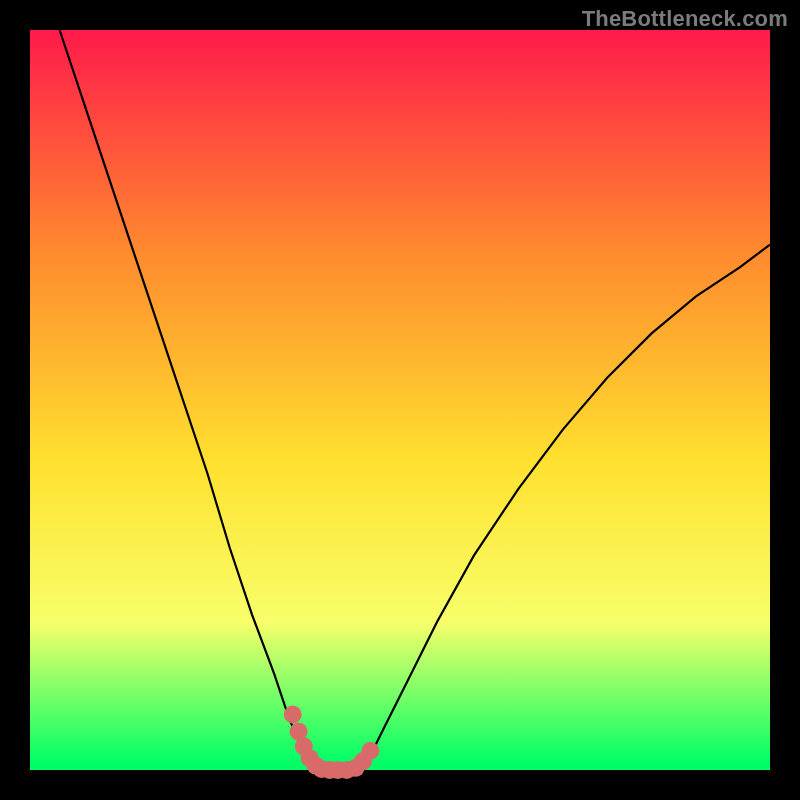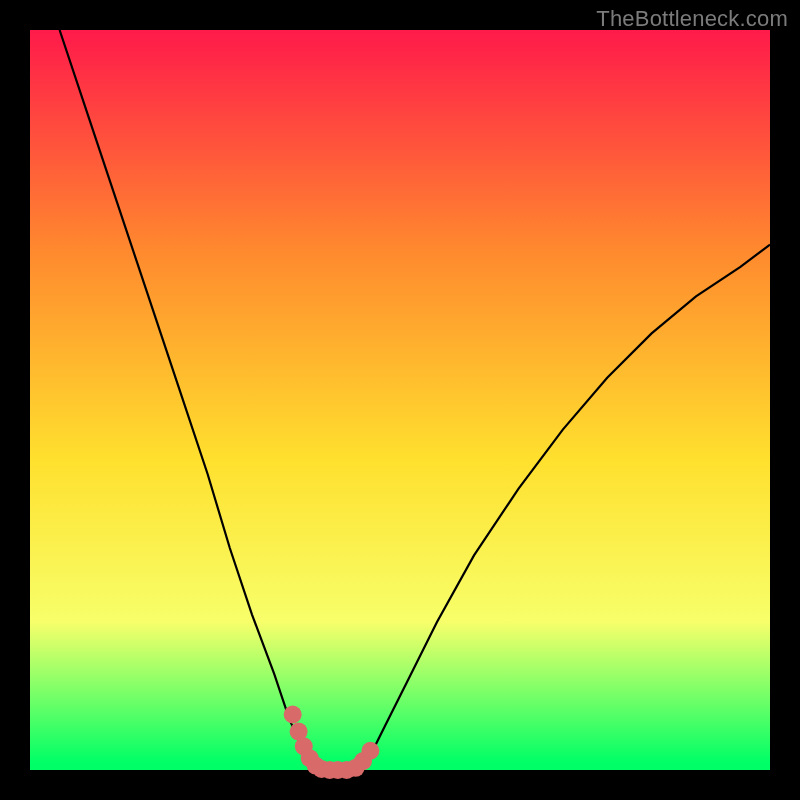--- a/index.html
+++ b/index.html
@@ -32,21 +32,21 @@
     width: 740px;
     height: 740px;
     overflow: visible;
   }
   .watermark {
     position: absolute;
     top: 6px;
     right: 12px;
     color: #7b7b7b;
     font-size: 22px;
-    font-weight: 400;
+    font-weight: 700;
     letter-spacing: 0.2px;
   }
 </style>
 </head>
 <body>
 
 <div class="frame">
   <div class="plot-area" style="background: linear-gradient(rgb(255, 26, 74) 0%, rgb(255, 138, 46) 30%, rgb(255, 224, 46) 58%, rgb(247, 255, 106) 80%, rgb(0, 255, 102) 99%, rgb(0, 255, 102) 100%);"></div>
   <svg class="curve-layer" viewBox="0 0 740 740" preserveAspectRatio="none">
     <path fill="none" stroke="#000" stroke-width="2.2" d="M29.60 0.00 L59.20 88.80 L88.80 177.60 L118.40 266.40 L148.00 355.20 L177.60 444.00 L199.80 518.00 L222.00 584.60 L244.20 643.80 L259.00 688.20 L270.10 714.10 L281.20 731.12 L288.60 738.52 "></path>

